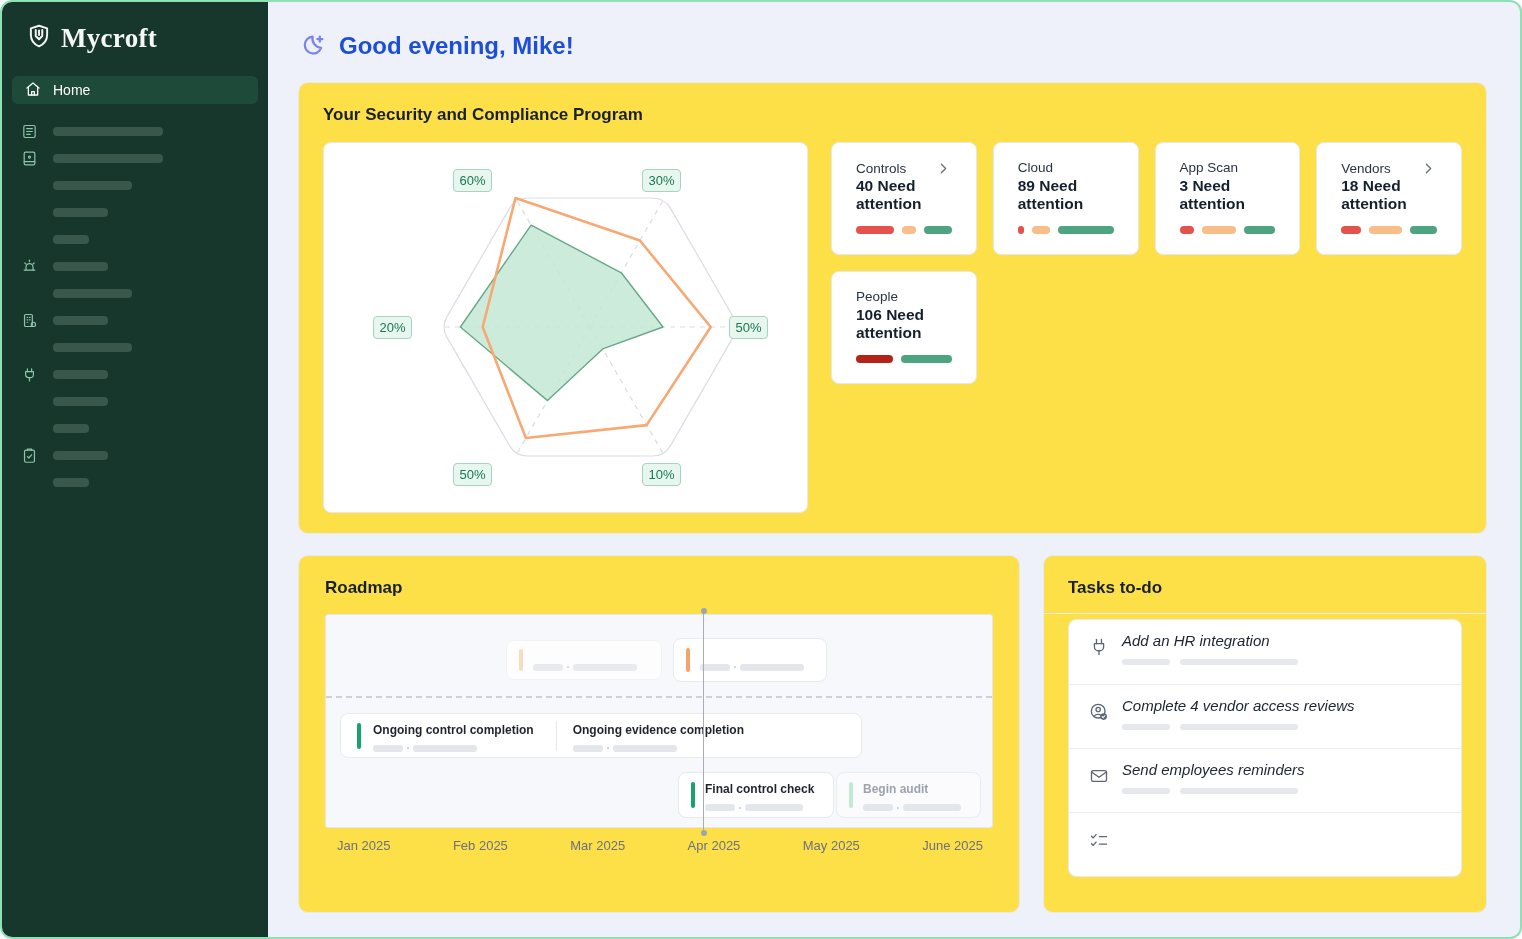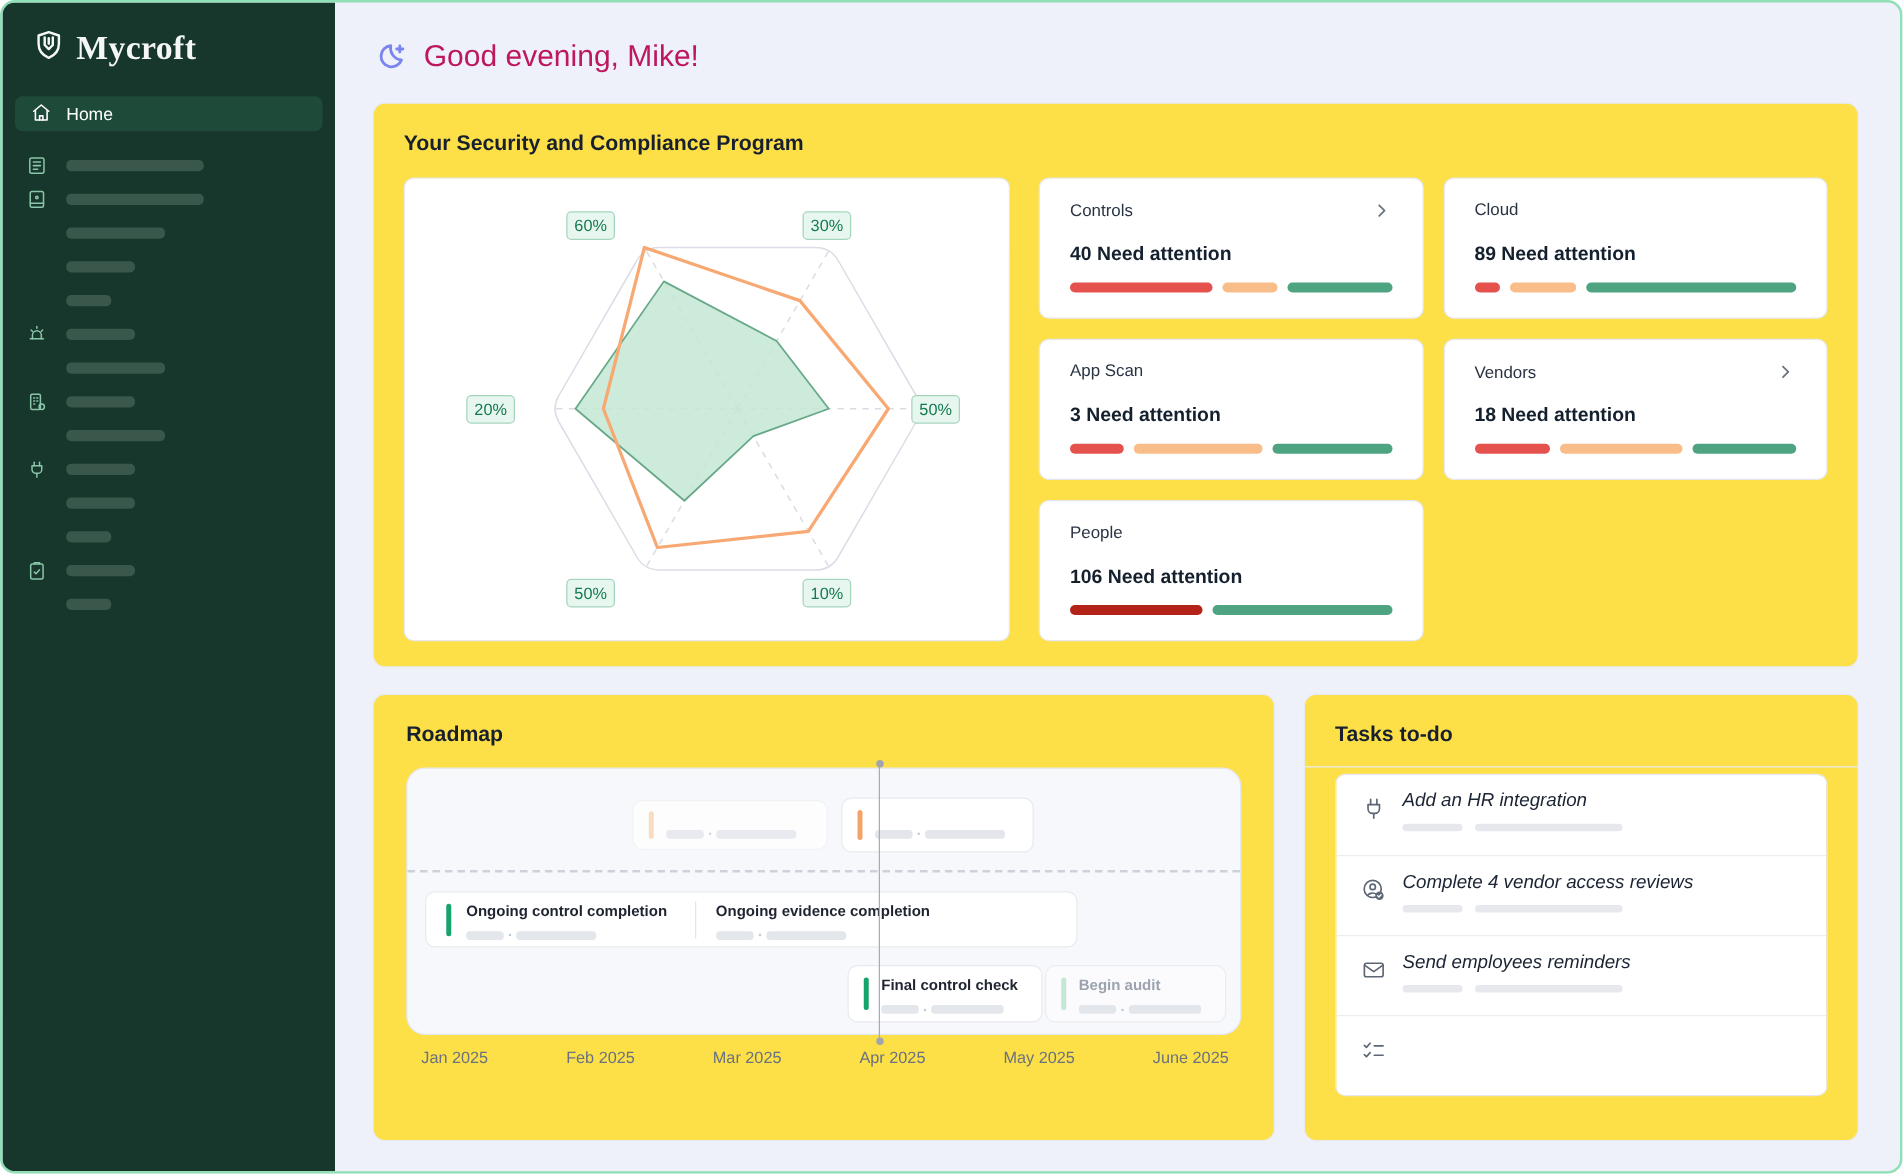--- a/index.html
+++ b/index.html
@@ -20,48 +20,48 @@
   .sk-row .sk-ico { width:17px; height:17px; margin-right:15px; flex:0 0 17px; color:#8AC6A9; }
   .sk-row .sk-ico svg { width:17px; height:17px; display:block; }
   .sk-row.no-ico { padding-left:41px; }
   .sk-bar { height:9px; border-radius:4px; background:#3A574C; }
 
   
   .main { flex:1; position:relative; padding:30px 33px 0 30px; }
   .greet { display:flex; align-items:center; gap:14px; margin-bottom:22px; }
   .greet-icon { width:27px; height:27px; color:#7A84EE; }
   .greet-icon svg { width:27px; height:27px; display:block; }
-  .greet-text { font-size:24px; font-weight:400; color:#be185d; }
+  .greet-text { font-size:24px; font-weight:700; color:#1d4ed8; }
 
   .card { background:#fde047; border:1px solid #E8EAF2; border-radius:10px; }
   .program-card { height:452px; padding:22px 24px; }
   .section-title { font-size:17px; font-weight:700; color:#18202F; }
   .program-body { display:flex; gap:23px; margin-top:17px; }
 
   
   .radar-panel { width:485px; height:371px; border:1px solid #E6E8F0; border-radius:8px; position:relative; background:#fff;padding-left:22px; }
   .radar-badge { position:absolute; width:39px; height:23px; display:flex; align-items:center; justify-content:center;
                  background:#E7F6EE; border:1px solid #A6D5BD; border-radius:4px;
                  font-size:13px; font-weight:500; color:#157A51; }
 
   
-  .stat-grid { flex:1; display:grid; grid-template-columns:1fr 1fr; grid-template-rows:repeat(3,1fr); gap:16px; }
+  .stat-grid { flex:1; display:grid; grid-template-columns:1fr 1fr 1fr 1fr; grid-template-rows:repeat(3,1fr); gap:16px; }
   .stat-card { border:1px solid #E6E8F0; border-radius:8px; padding:17px 24px 20px; display:flex; flex-direction:column; cursor:pointer; background:#fff; }
   .stat-head { display:flex; align-items:center; justify-content:space-between; }
   .stat-title { font-size:13.5px; color:#2A3342; }
   .chev { width:17px; height:17px; color:#6B7280; }
   .chev svg { width:17px; height:17px; display:block; }
   .stat-value { margin-top:auto; font-size:15.5px; font-weight:700; color:#15202E; }
   .stat-bar { display:flex; gap:8px; margin-top:13px; height:8px; }
   .stat-bar .seg { height:8px; border-radius:4px; }
 
   
   .bottom-row { display:flex; gap:23px; margin-top:21px; }
   .roadmap-card { width:722px; height:358px; padding:22px 26px; }
-  .gantt { position:relative; margin-top:16px; height:214px; background:#F7F8FB; border:1px solid #E4E7EF; border-radius:15px; }
+  .gantt { position:relative; margin-top:16px; height:214px; background:#F7F8FB; border:1px solid #E4E7EF; border-radius:3px; }
   .gantt-dash { position:absolute; left:0; right:0; top:81px; border-top:2px dashed #CDD1D9; }
   .gantt-marker { position:absolute; left:377px; top:-4px; height:222px; width:1px; background:#A7ACB6; z-index:5; }
   .gantt-marker::before, .gantt-marker::after { content:""; position:absolute; left:-2.5px; width:6px; height:6px; border-radius:50%; background:#9FA5B0; }
   .gantt-marker::before { top:-3px; } .gantt-marker::after { bottom:-3px; }
   .gitem { position:absolute; background:#fff; border-radius:8px; display:flex; align-items:center; padding:0 12px; gap:10px; }
   .gbar { width:4px; border-radius:2px; flex:0 0 4px; }
   .gtitle { font-size:12px; font-weight:700; color:#1F2430; line-height:1; }
   .gsk { display:flex; align-items:center; gap:4px; margin-top:7px; }
   .gsk .p { height:7px; border-radius:3px; background:#E3E6EB; }
   .gsk .d { width:2px; height:2px; border-radius:50%; background:#C3C8D0; }

